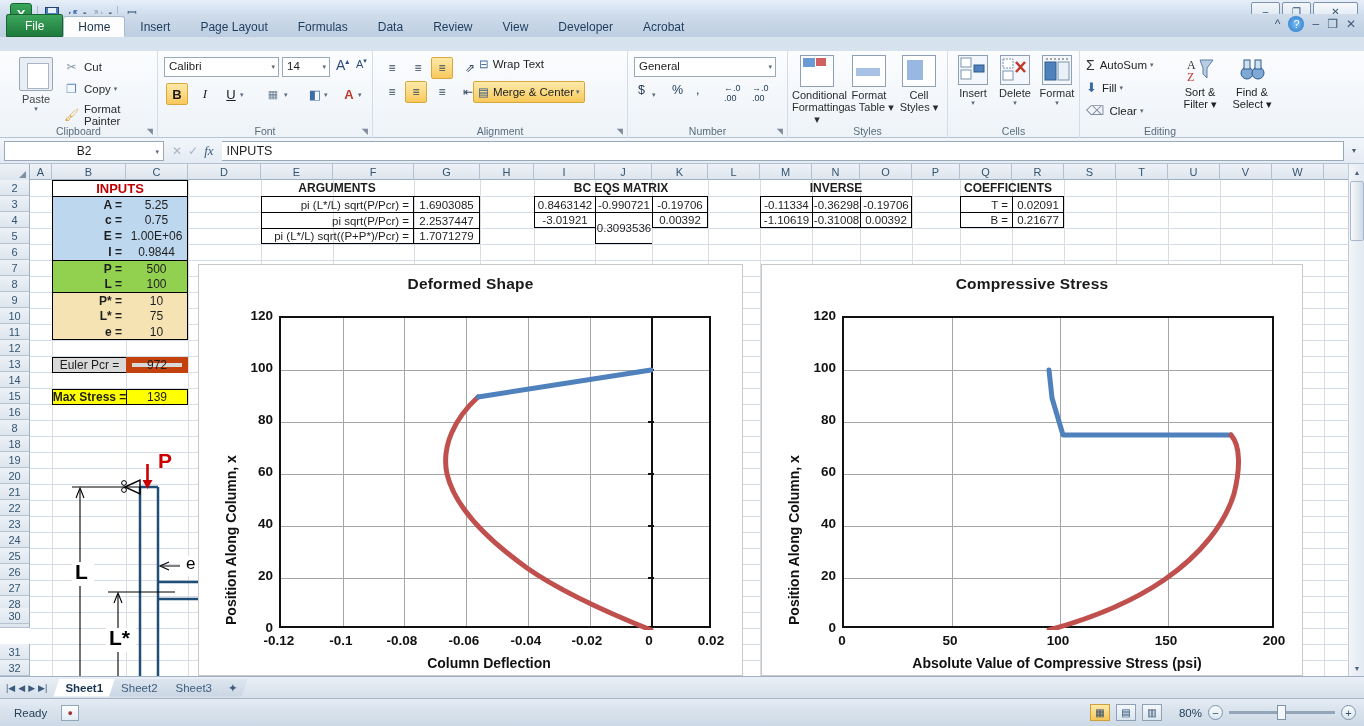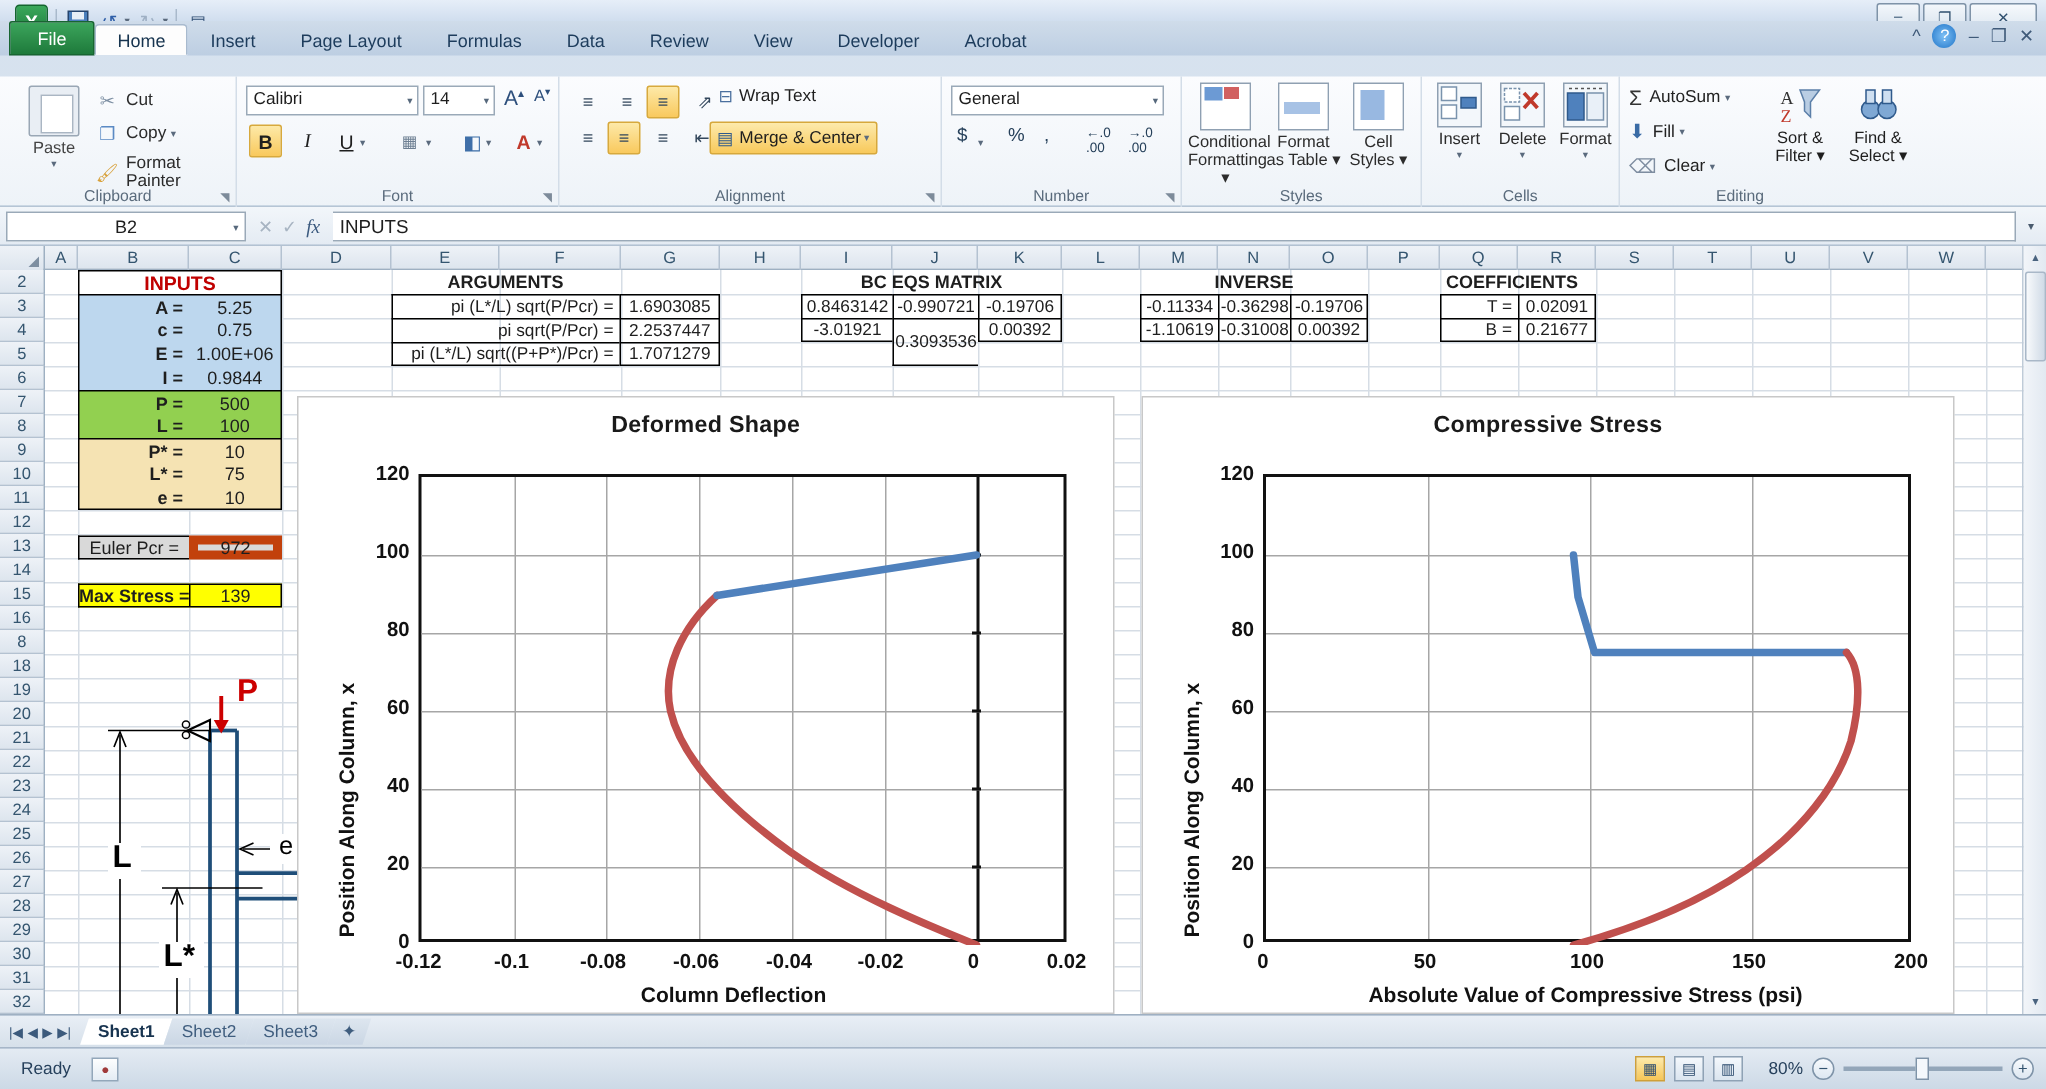--- a/index.html
+++ b/index.html
@@ -526,21 +526,21 @@
         <div class="rowcell" style="top: 288px;">20</div>
         <div class="rowcell" style="top: 304px;">21</div>
         <div class="rowcell" style="top: 320px;">22</div>
         <div class="rowcell" style="top: 336px;">23</div>
         <div class="rowcell" style="top: 352px;">24</div>
         <div class="rowcell" style="top: 368px;">25</div>
         <div class="rowcell" style="top: 384px;">26</div>
         <div class="rowcell" style="top: 400px;">27</div>
         <div class="rowcell" style="top: 416px;">28</div>
         <div class="rowcell" style="top: 432px;">29</div>
-        <div class="rowcell" style="top: 448px;">30</div>
+        <div class="rowcell" style="top: 428px;">30</div>
         <div class="rowcell" style="top: 464px;">31</div>
         <div class="rowcell" style="top: 480px;">32</div>
       </div>
     <div class="cells" id="cells">
         <div class="gl-h" style="top: 480px;"></div>
         <div class="gl-h" style="top: 464px;"></div>
         <div class="gl-h" style="top: 448px;"></div>
         <div class="gl-h" style="top: 432px;"></div>
         <div class="gl-h" style="top: 416px;"></div>
         <div class="gl-h" style="top: 400px;"></div>

